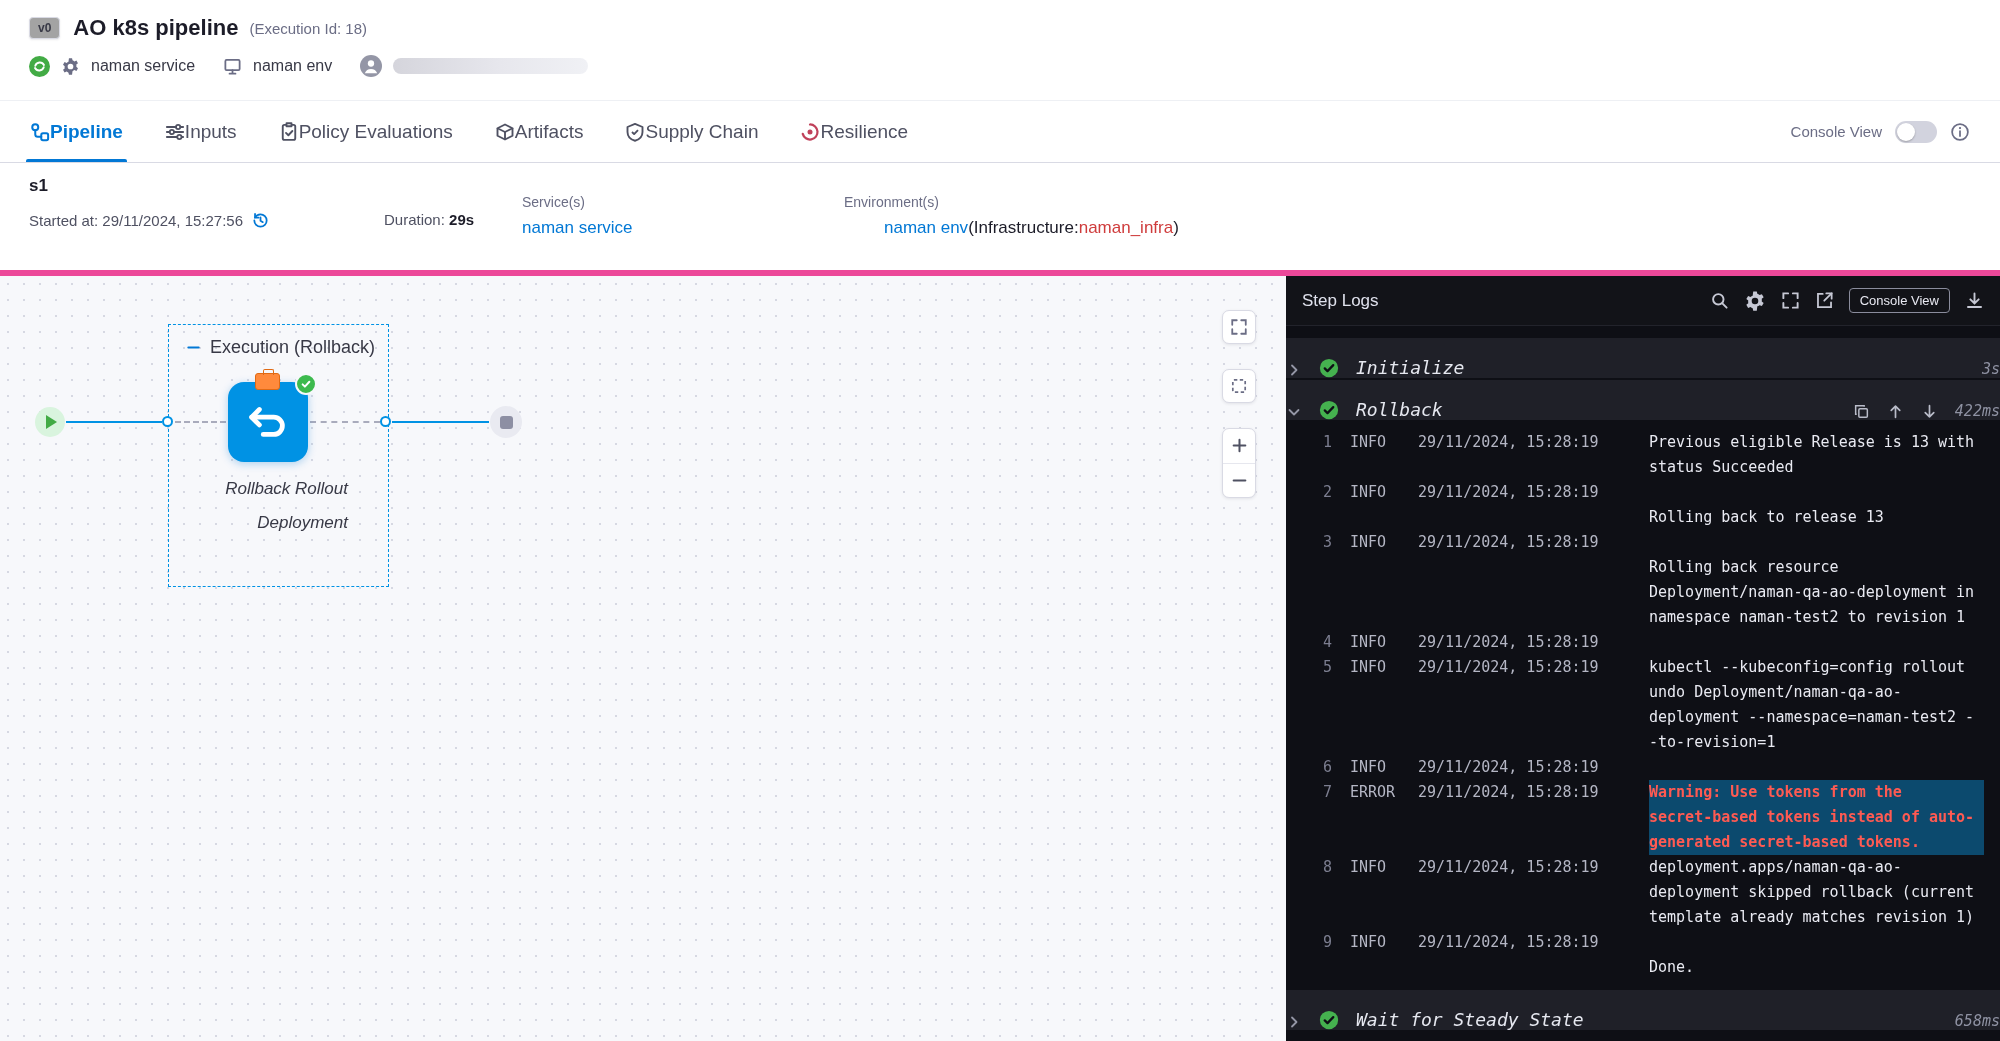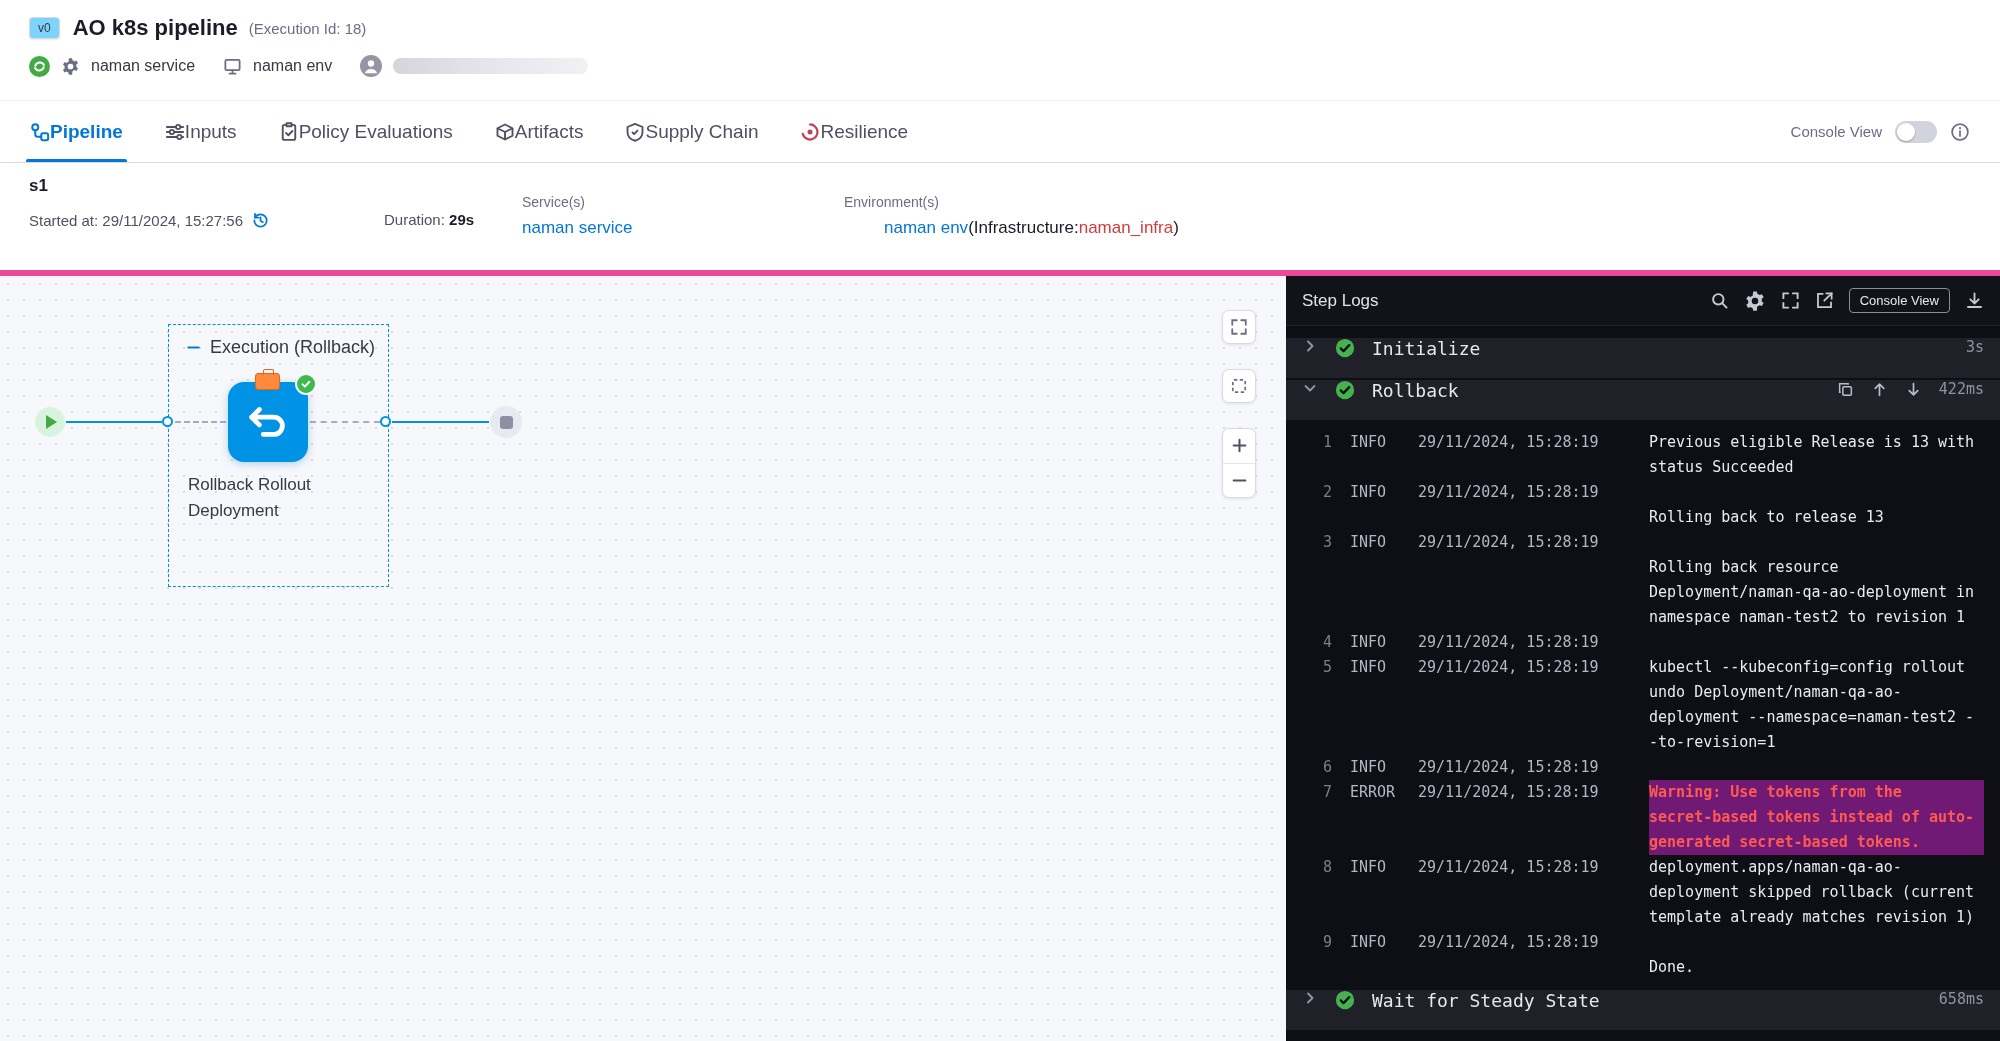--- a/index.html
+++ b/index.html
@@ -3,22 +3,22 @@
 <meta charset="utf-8">
 <style>
   * { box-sizing: border-box; }
   html,body { margin:0; padding:0; background:#fff; }
   .app { width:2000px; height:1041px; position:relative; overflow:hidden;
          font-family:"Liberation Sans", sans-serif; color:#1c1c28; background:#fff; }
 
   
   .top { height:101px; border-bottom:1px solid #eef0f4; padding:12px 0 0 29px; }
   .title-row { display:flex; align-items:center; gap:13px; height:32px; }
-  .v-badge { font-size:12px; font-weight:normal; color:#383946; border:1px solid #d9dae4;
-             border-radius:4px; padding:3px 8px; background:#7dd3fc; box-shadow:0 1px 2px rgba(40,41,61,.1); }
+  .v-badge { font-size:12px; font-weight:bold; color:#383946; border:1px solid #d9dae4;
+             border-radius:4px; padding:3px 8px; background:#a3a3a3; box-shadow:0 1px 2px rgba(40,41,61,.1); }
   .pipe-title { font-size:22px; font-weight:700; color:#1c1c28; }
   .exec-id { font-size:15px; color:#6b6d85; margin-left:-2px; }
   .meta-row { display:flex; align-items:center; gap:11px; margin-top:11px; }
   .meta-row .name { font-size:16px; color:#383946; }
   .meta-sep { width:6px; }
   .redacted-pill { width:195px; height:16px; border-radius:8px;
                    background:linear-gradient(90deg,#d5d5dc,#e7e7ed 55%,#f0f1f5); }
   .icon-gray { color:#6b6d85; }
 
   
@@ -70,56 +70,56 @@
   .stop-sq { width:13px; height:13px; border-radius:3px; background:#8d8fa3; }
   .step-icon { position:absolute; left:228px; top:106px; width:80px; height:80px; background:#0092e4;
                border-radius:16px; box-shadow:0 2px 8px rgba(2,120,213,.3); display:flex;
                align-items:center; justify-content:center; cursor:pointer; }
   .briefcase { position:absolute; top:-9px; left:27px; width:25px; height:17px; background:#ff8a3c;
                border:1.5px solid #e06a14; border-radius:3px; }
   .briefcase::before { content:""; position:absolute; left:7px; top:-5px; width:9px; height:5px;
                        border:1.5px solid #e06a14; border-bottom:none; border-radius:2px 2px 0 0; }
   .check-badge { position:absolute; top:-9px; right:-9px; width:22px; height:22px; border-radius:50%;
                  background:#3dba4e; border:2px solid #f7f8fb; display:flex; align-items:center; justify-content:center; }
-  .step-label { position:absolute; left:188px; top:196px; width:160px; text-align:left;
-                font-size:17px; color:#383946; line-height:26px; }
+  .step-label { position:absolute; left:188px; top:196px; width:160px; text-align:right;
+                font-size:17px; color:#383946; line-height:34px;font-style:italic; }
   .zoom-btn { position:absolute; left:1222px; width:34px; height:34px; background:#fff;
               border:1px solid #d9dae4; border-radius:7px; box-shadow:0 1px 3px rgba(40,41,61,.1);
               display:flex; align-items:center; justify-content:center; color:#6b6d85; cursor:pointer; }
   .zoom-group { position:absolute; left:1222px; top:152px; width:34px; height:70px; background:#fff;
                 border:1px solid #d9dae4; border-radius:7px; box-shadow:0 1px 3px rgba(40,41,61,.1);
                 display:flex; flex-direction:column; }
   .zoom-half { flex:1; display:flex; align-items:center; justify-content:center; color:#4f5162; cursor:pointer; }
   .zoom-half:first-child { border-bottom:1px solid #e6e7ee; }
 
   
   .logpanel { width:714px; height:765px; background:#0e0f15; overflow:hidden; display:flex;
               flex-direction:column; font-family:"DejaVu Sans Mono", monospace; }
   .lp-header { height:50px; flex:none; display:flex; align-items:center; gap:15px; padding:0 16px;
                background:#121318; border-bottom:1px solid #22232b; }
   .lp-title { font-family:"Liberation Sans", sans-serif; font-size:17px; color:#dfe1ec; margin-right:auto; }
   .lp-icon { color:#c6c8d4; cursor:pointer; display:flex; }
   .console-btn { border:1px solid #8a8c9c; color:#e8e9f2; font-family:"Liberation Sans", sans-serif;
                  font-size:13px; padding:4px 10px; border-radius:4px; background:transparent; cursor:pointer; }
-  .section-row { height:40px; flex:none; display:flex; align-items:flex-start; background:#1f2028;
-                 margin-top:2px; padding:0 16px; gap:17px; cursor:pointer; }
+  .section-row { height:40px; flex:none; display:flex; align-items:flex-end; background:#1f2028;
+                 margin-top:2px; padding:0 0; gap:17px; cursor:pointer;font-style:italic; }
   .section-row.first { margin-top:12px; }
   .sec-title { font-size:18px; color:#e6e8f0; }
   .sec-duration { font-size:15px; color:#8f92a3; }
   .ml-auto { margin-left:auto; }
   .sec-icons { margin-left:auto; display:flex; align-items:center; gap:17px; color:#b9bcc9; }
   .log-area { flex:none; padding:10px 16px 8px 20px; background:#0e0f15; font-size:15px; }
   .log-entry { display:flex; }
   .log-meta { width:343px; flex:none; display:flex; line-height:25px; }
   .log-num { width:26px; text-align:right; color:#7c7e90; }
   .log-level { margin-left:18px; width:58px; color:#b4b6c4; }
   .log-time { margin-left:10px; color:#b4b6c4; }
   .log-msg { flex:1; min-width:0; color:#e9eaf2; }
   .log-line { height:25px; line-height:25px; white-space:pre; }
-  .log-line.err-line { background:#701a75; }
+  .log-line.err-line { background:#0c4a6e; }
   .err-text { color:#ff5a52; font-weight:700; }
 </style>
 </head>
 <body>
 
 <div class="app">
 
   <header class="top">
     <div class="title-row">
       <span class="v-badge">v0</span>

